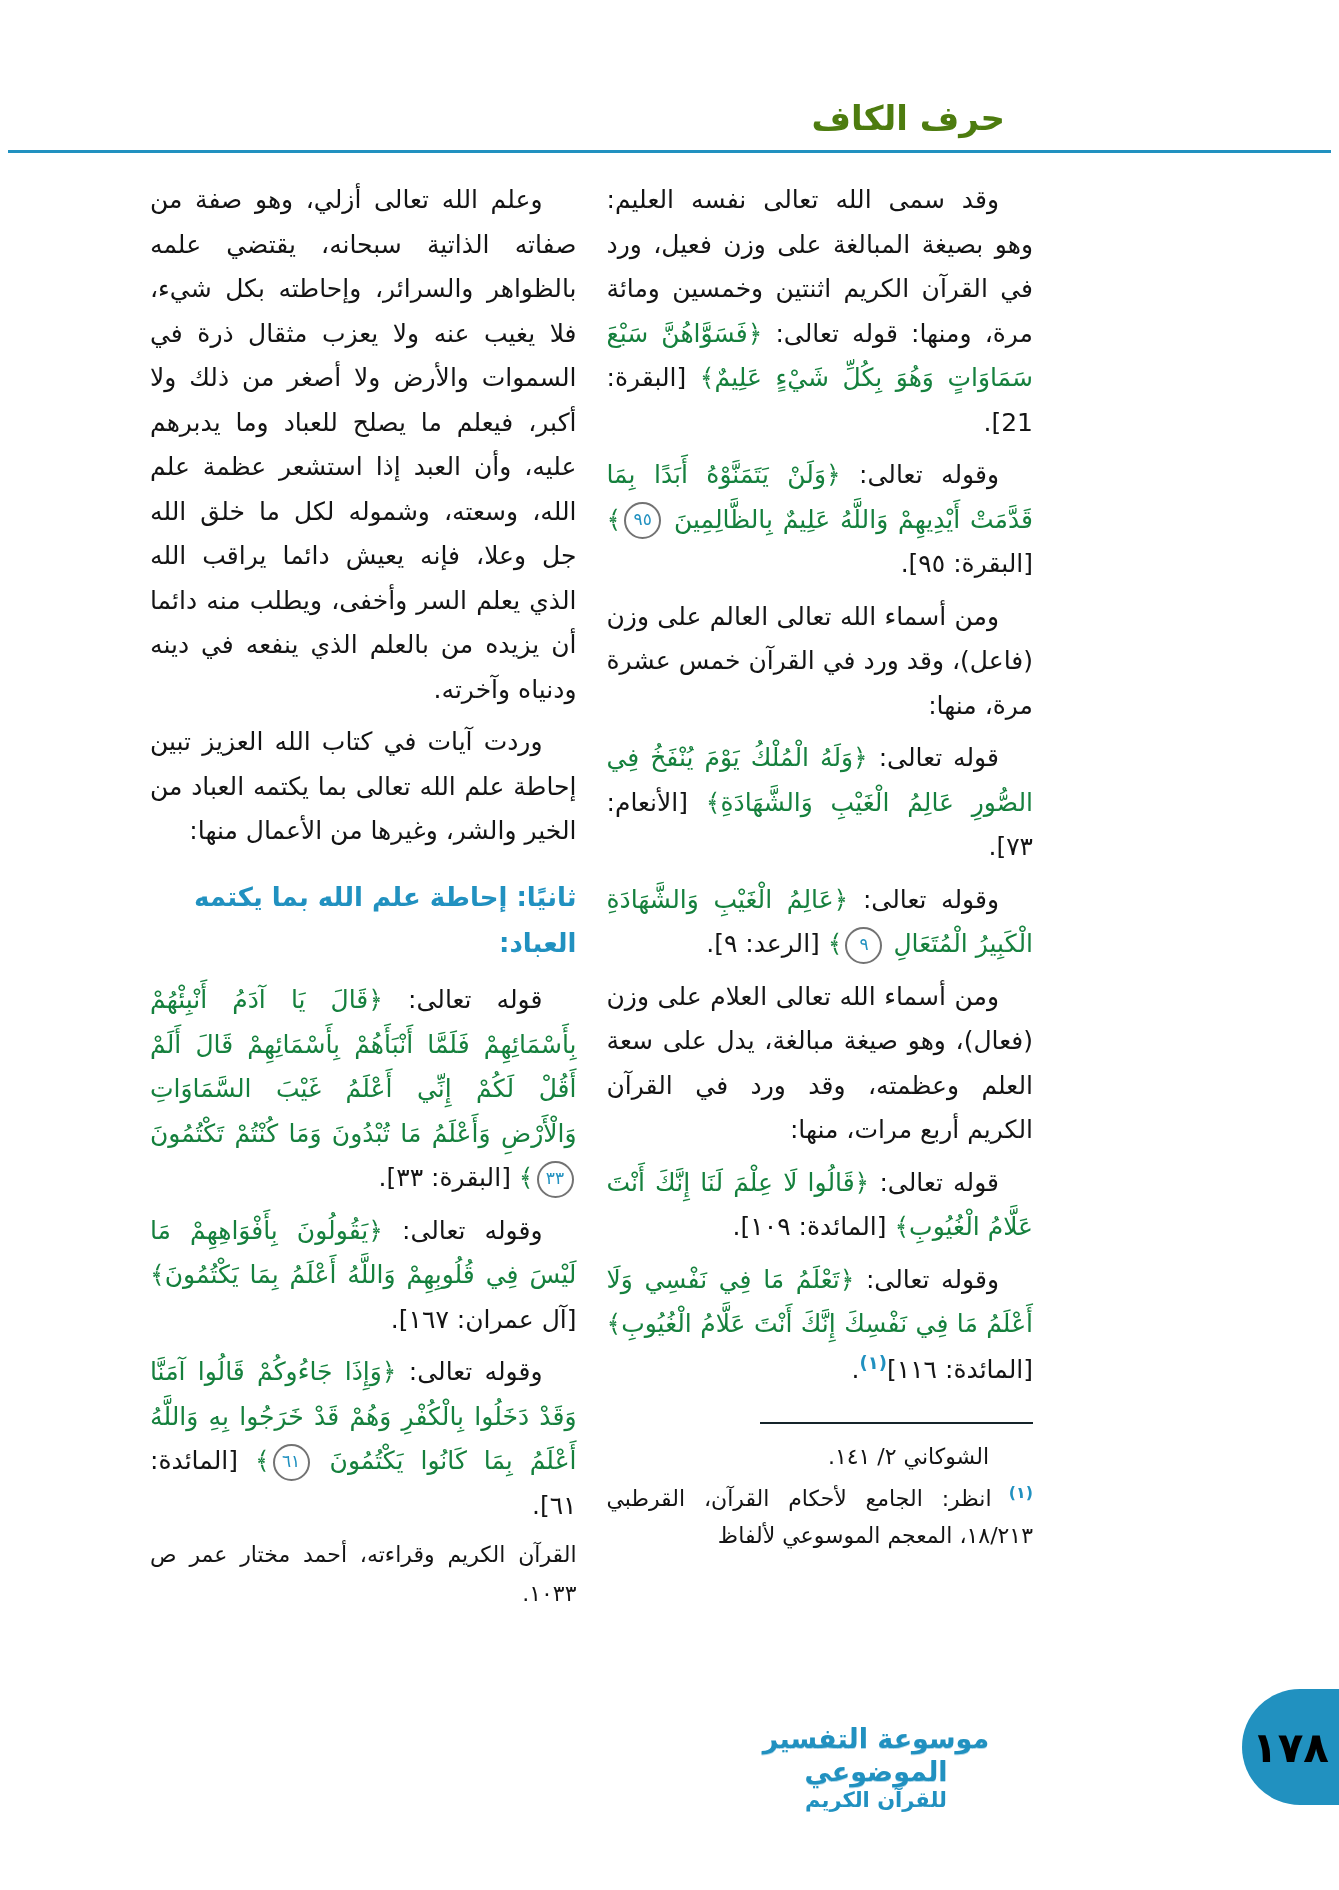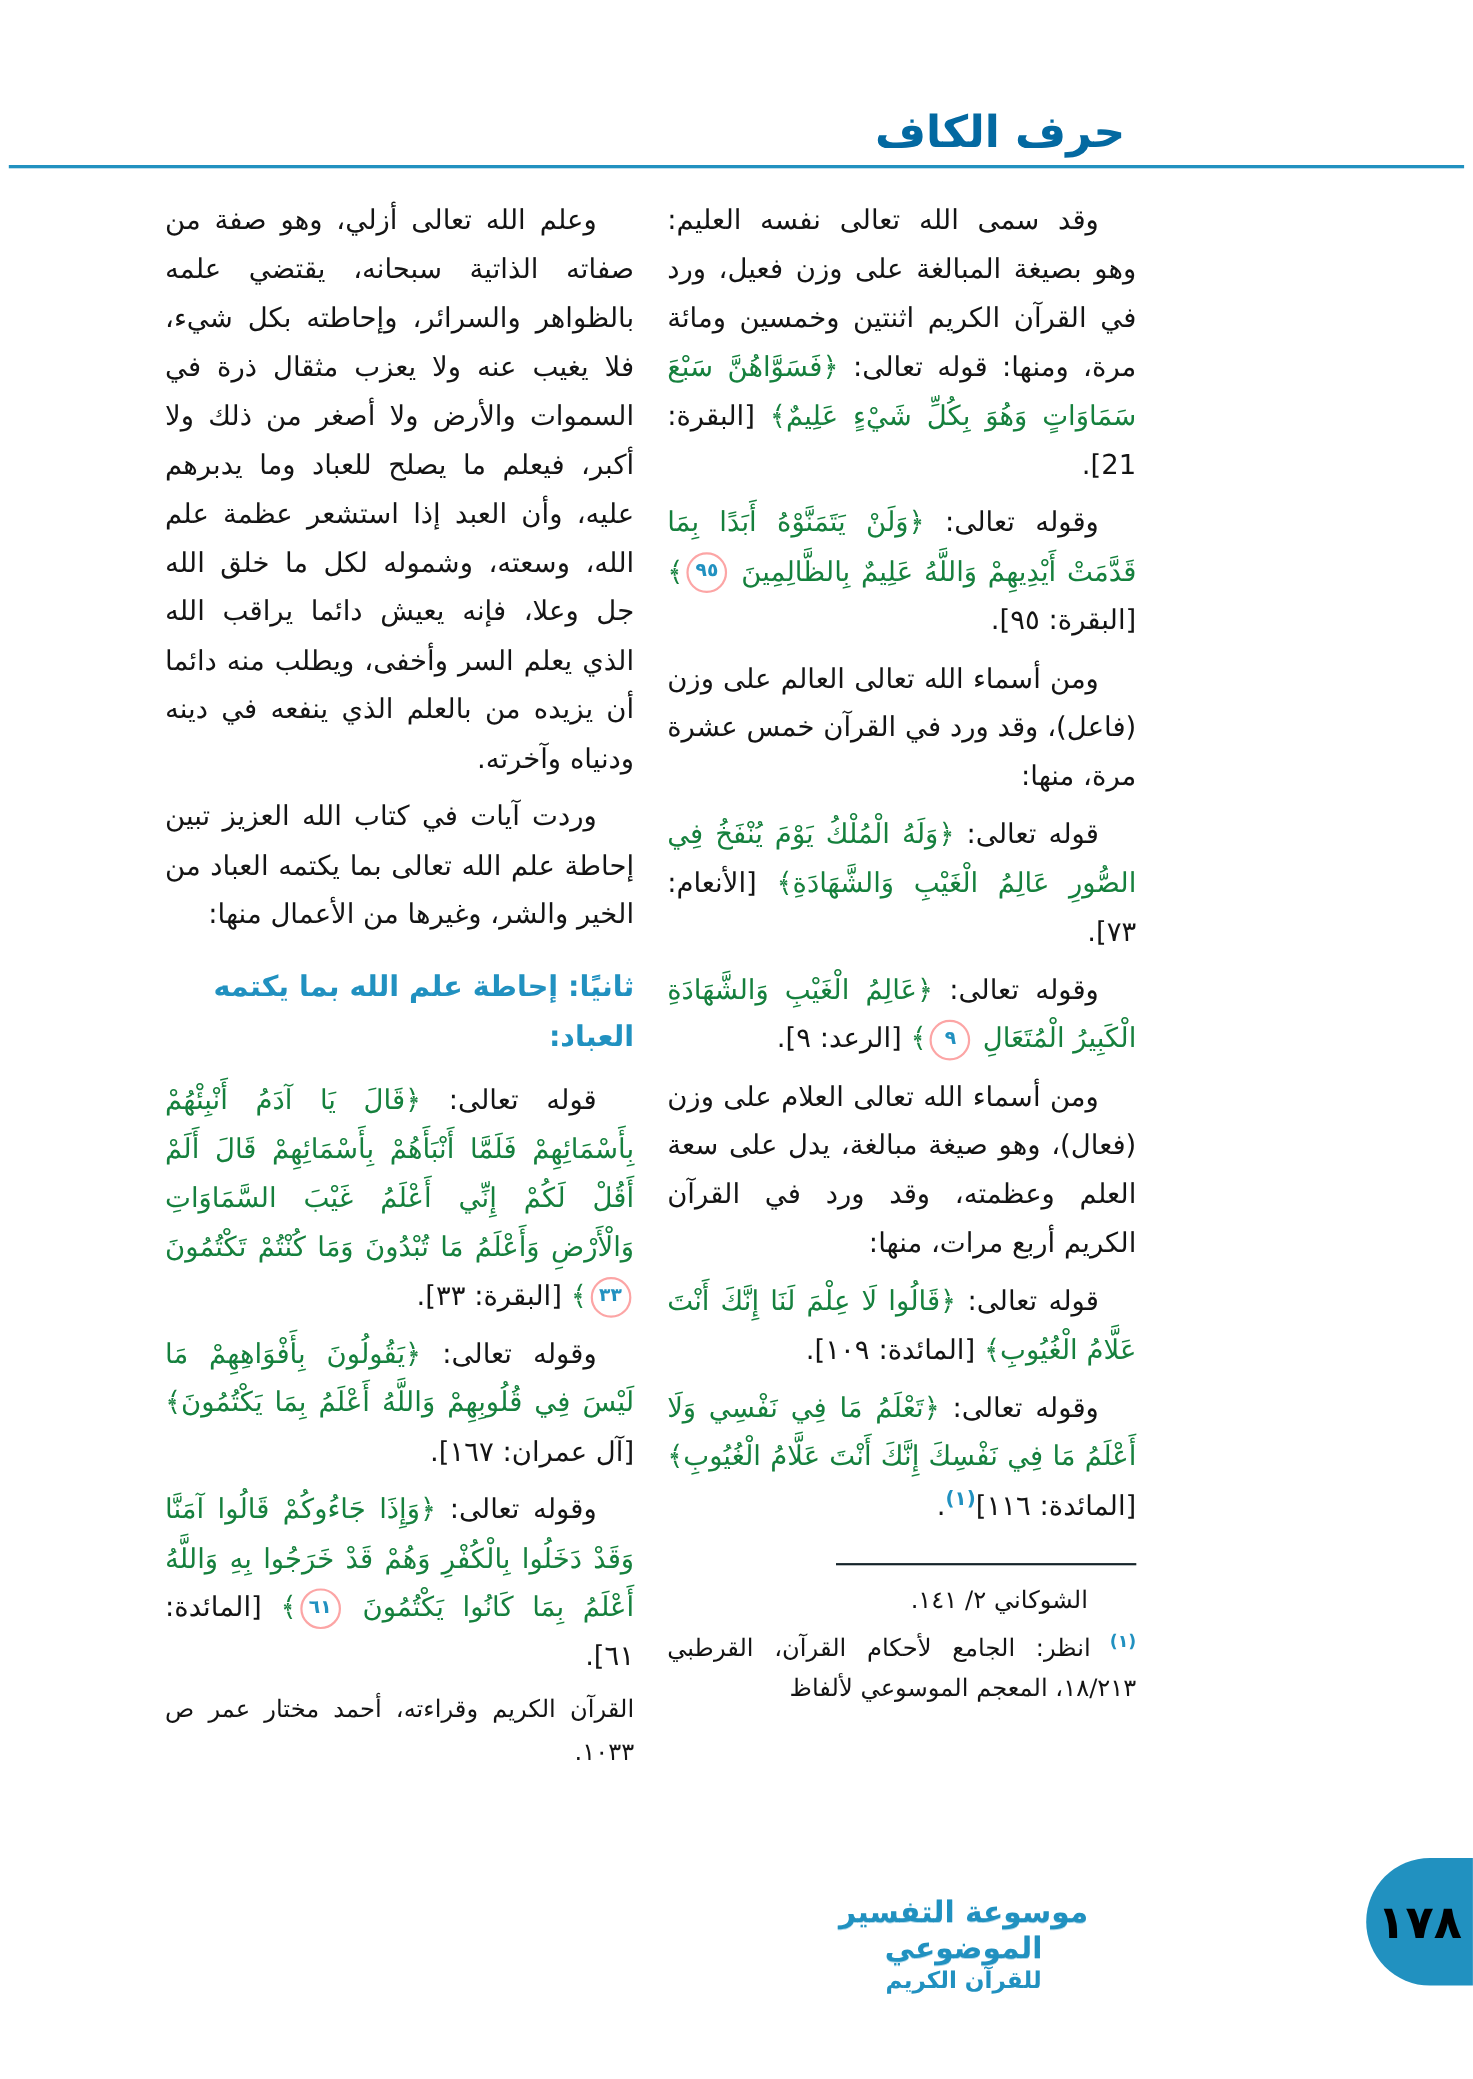--- a/index.html
+++ b/index.html
@@ -2,22 +2,22 @@
 <html lang="ar" dir="rtl"><head>
 <meta charset="utf-8">
 <style>
   html,body{margin:0;padding:0;overflow:hidden;}
   body{
     width:1339px;height:1890px;position:relative;background:#ffffff;
     font-family:"DejaVu Sans",sans-serif;direction:rtl;color:#111;
   }
   
   .header-title{
-    position:absolute;top:98px;right:316px;
-    font-size:40px;font-weight:bold;color:#0369a1;letter-spacing:0;
+    position:absolute;top:98px;right:334px;
+    font-size:34px;font-weight:bold;color:#4d7c0f;letter-spacing:0;
   }
   .header-rule{
     position:absolute;top:150px;left:8px;right:8px;height:3px;background:#2191c0;
   }
   
   .content{
     position:absolute;top:178px;right:306px;left:150px;
     display:flex;gap:30px;align-items:flex-start;
   }
   .col{flex:1 1 0;min-width:0;}
@@ -26,23 +26,23 @@
     text-indent:34px;color:#141414;
   }
   .para.heading{
     color:#2191c0;font-weight:bold;font-size:26px;text-indent:0;
     margin:20px 0 12px;text-align:right;
   }
   .seg-quran{color:#15803d;font-weight:normal;}
   .seg-ref{color:#141414;}
   .seg-fnmark{color:#2191c0;font-size:0.72em;vertical-align:super;font-weight:bold;}
   .seg-ayahnum{
-    display:inline-block;color:#2191c0;border:2px solid #fca5a5;border-radius:50%;
+    display:inline-block;color:#2191c0;border:2px solid #737373;border-radius:50%;
     width:33px;height:33px;line-height:31px;text-align:center;font-size:17px;
-    font-weight:bold;text-indent:0;vertical-align:middle;margin:0 3px;
+    font-weight:normal;text-indent:0;vertical-align:middle;margin:0 3px;
   }
   
   .fn-rule{width:64%;height:2px;background:#15242a;margin:30px 0 14px;}
   .footnotes .para{font-size:22px;line-height:1.7;text-indent:0;margin:0 0 4px;}
   .footnotes .para.fn-cont{padding-right:44px;}
   .left-cont{
     font-size:22px;line-height:1.75;text-align:justify;
     color:#141414;
   }
   

